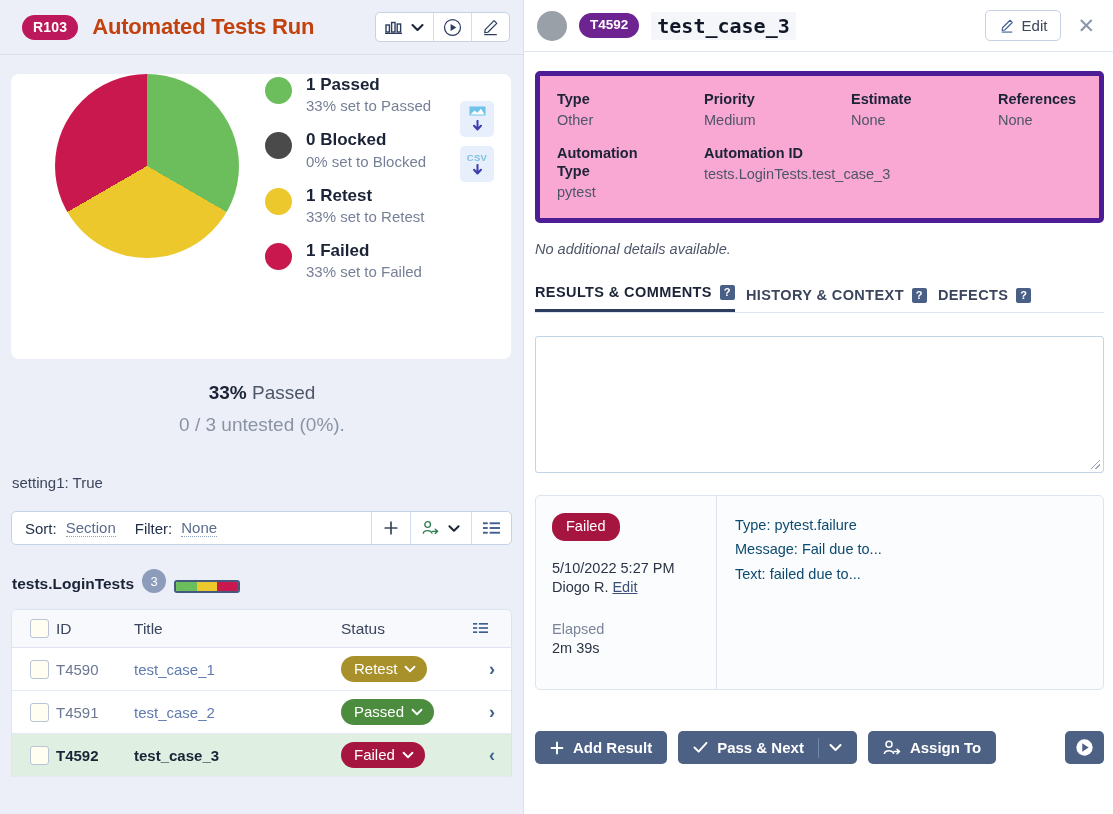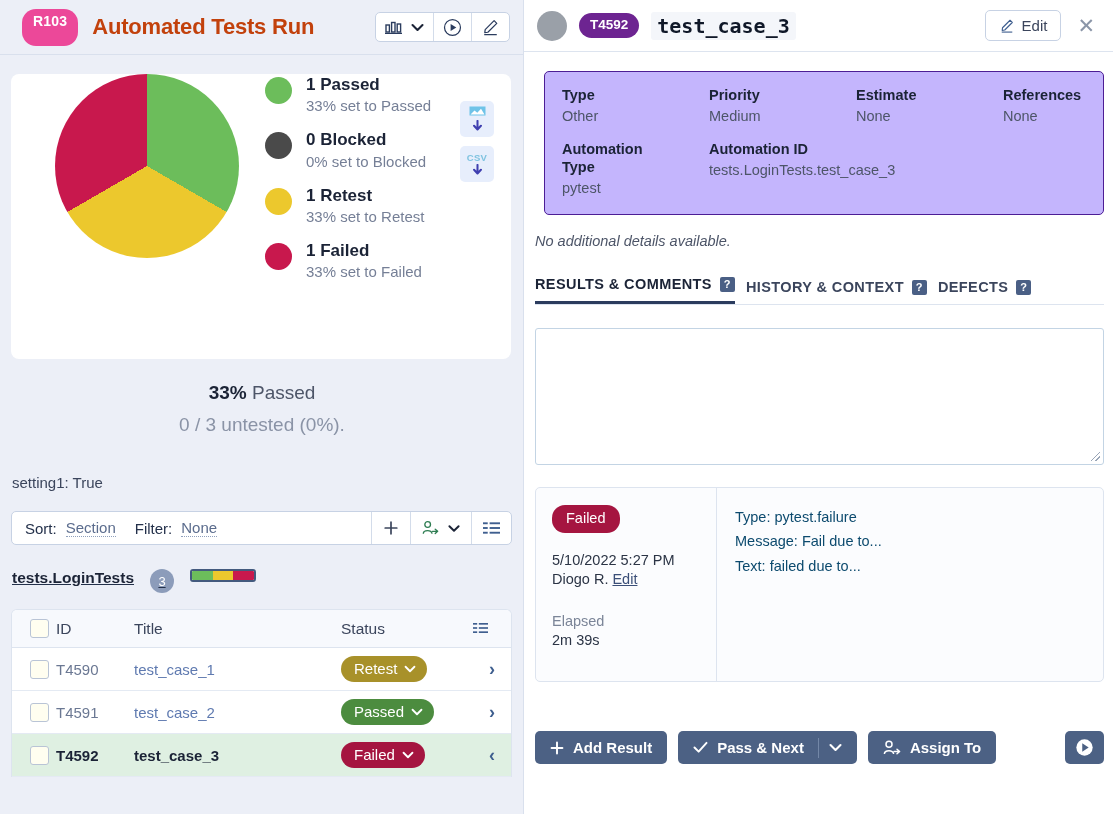--- a/index.html
+++ b/index.html
@@ -19,24 +19,24 @@
     position: relative;
     flex: 0 0 524px;
   }
   .lhead {
     height: 54px;
     display: flex; align-items: center;
     padding: 0 14px 0 22px;
     gap: 14px;
   }
   .run-badge {
-    background: #ec4899; color: #fff;
+    background: #be185d; color: #fff;
     font-size: 14px; font-weight: bold;
     border-radius: 14px;
-    padding: 5px 11px 18px;
+    padding: 5px 11px 6px;
     letter-spacing: .2px;
     line-height: 1;
   }
   .run-title {
     font-size: 22px; font-weight: bold;
     color: #c2410c; letter-spacing: -.2px;
     white-space: nowrap;
     text-align: center;
   }
   .seg {
@@ -96,23 +96,22 @@
   }
   .fbtext { display: flex; align-items: center; gap: 9px; padding-left: 13px; flex: 1; }
   .dotted { border-bottom: 1px dotted #8fa0bd; color: #5b6c8d; cursor: pointer; }
   .fsep { width: 1px; background: #d3dcea; margin: 7px 0; }
   .fbicon {
     display: flex; align-items: center; justify-content: center;
     border-left: 1px solid #d3dcea; padding: 0 11px; cursor: pointer;
   }
 
   .secthead {
-    display: flex; align-items: flex-start; gap: 16px;
+    display: flex; align-items: flex-end; gap: 8px;
     margin: 24px 0 0 12px;
-    text-decoration: underline;
   }
   .sectname { font-size: 15.5px; font-weight: bold; color: #1b2336; }
   .countpill {
     background: #8c9cba; color: #fff; font-size: 13px;
     width: 24px; height: 24px; border-radius: 50%;
     display: flex; align-items: center; justify-content: center;
   }
   .minibar {
     width: 66px; height: 13px; border: 2px solid #435a7e;
     border-radius: 3px; display: flex; overflow: hidden; background:#fff;
@@ -178,23 +177,23 @@
   }
   .editbtn {
     margin-left: auto;
     border: 1px solid #c7d2e4; border-radius: 5px; background: #fff;
     height: 31px; display: flex; align-items: center; gap: 7px;
     padding: 0 13px; font-size: 15px; color: #3b455c; cursor: pointer;
   }
   .closebtn { font-size: 21px; color: #8b96a8; cursor: pointer; padding: 0 4px; }
 
   .fieldbox {
-    margin: 19px 9px 0 20px;
-    border: 1px solid #4c1d95; border-radius: 5px;
-    background: #c4b5fd;
+    margin: 19px 9px 0 11px;
+    border: 5px solid #4c1d95; border-radius: 5px;
+    background: #f9a8d4;
     padding: 14px 0 16px 17px;
   }
   .frow { display: flex; }
   .fcol { flex: 0 0 147px; }
   .flabel { font-size: 14.5px; font-weight: bold; color: #1b2336; line-height: 1.25; }
   .fval { font-size: 14.5px; color: #4d5568; margin-top: 3px; line-height: 1.3; }
   .frow2 { margin-top: 14px; }
 
   .nodetails {
     font-style: italic; color: #4d5568; font-size: 14.5px;

